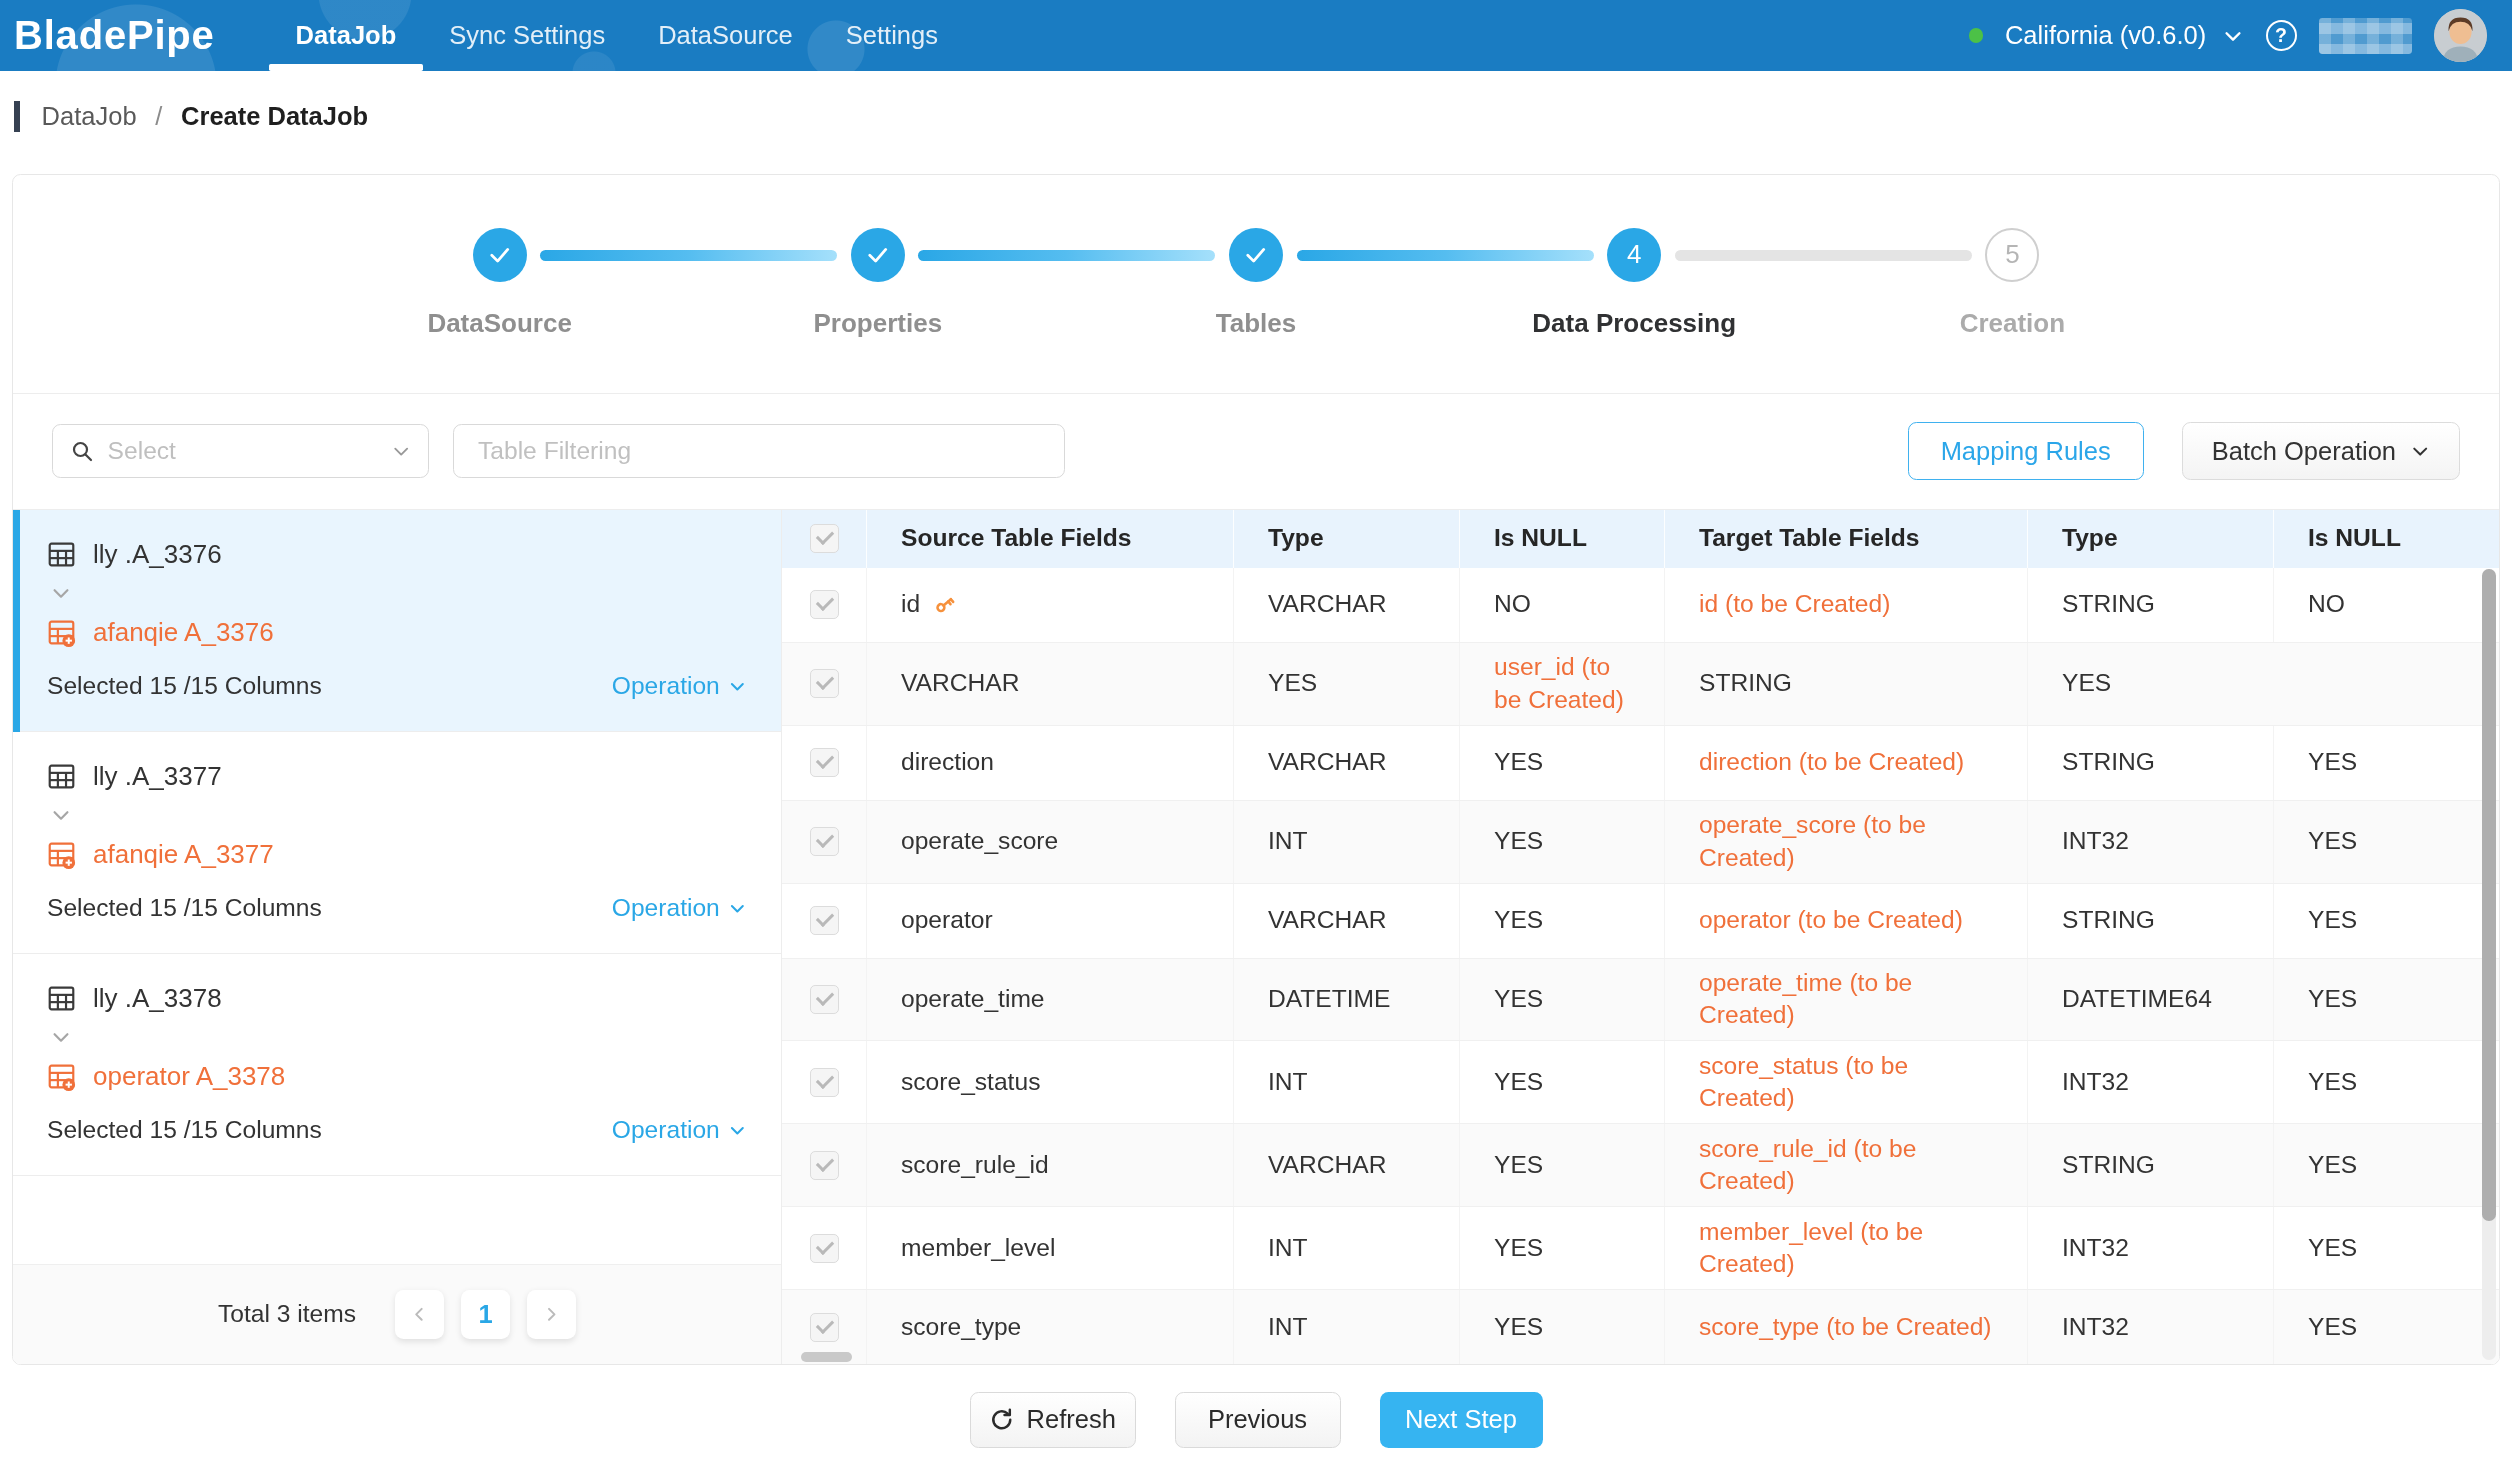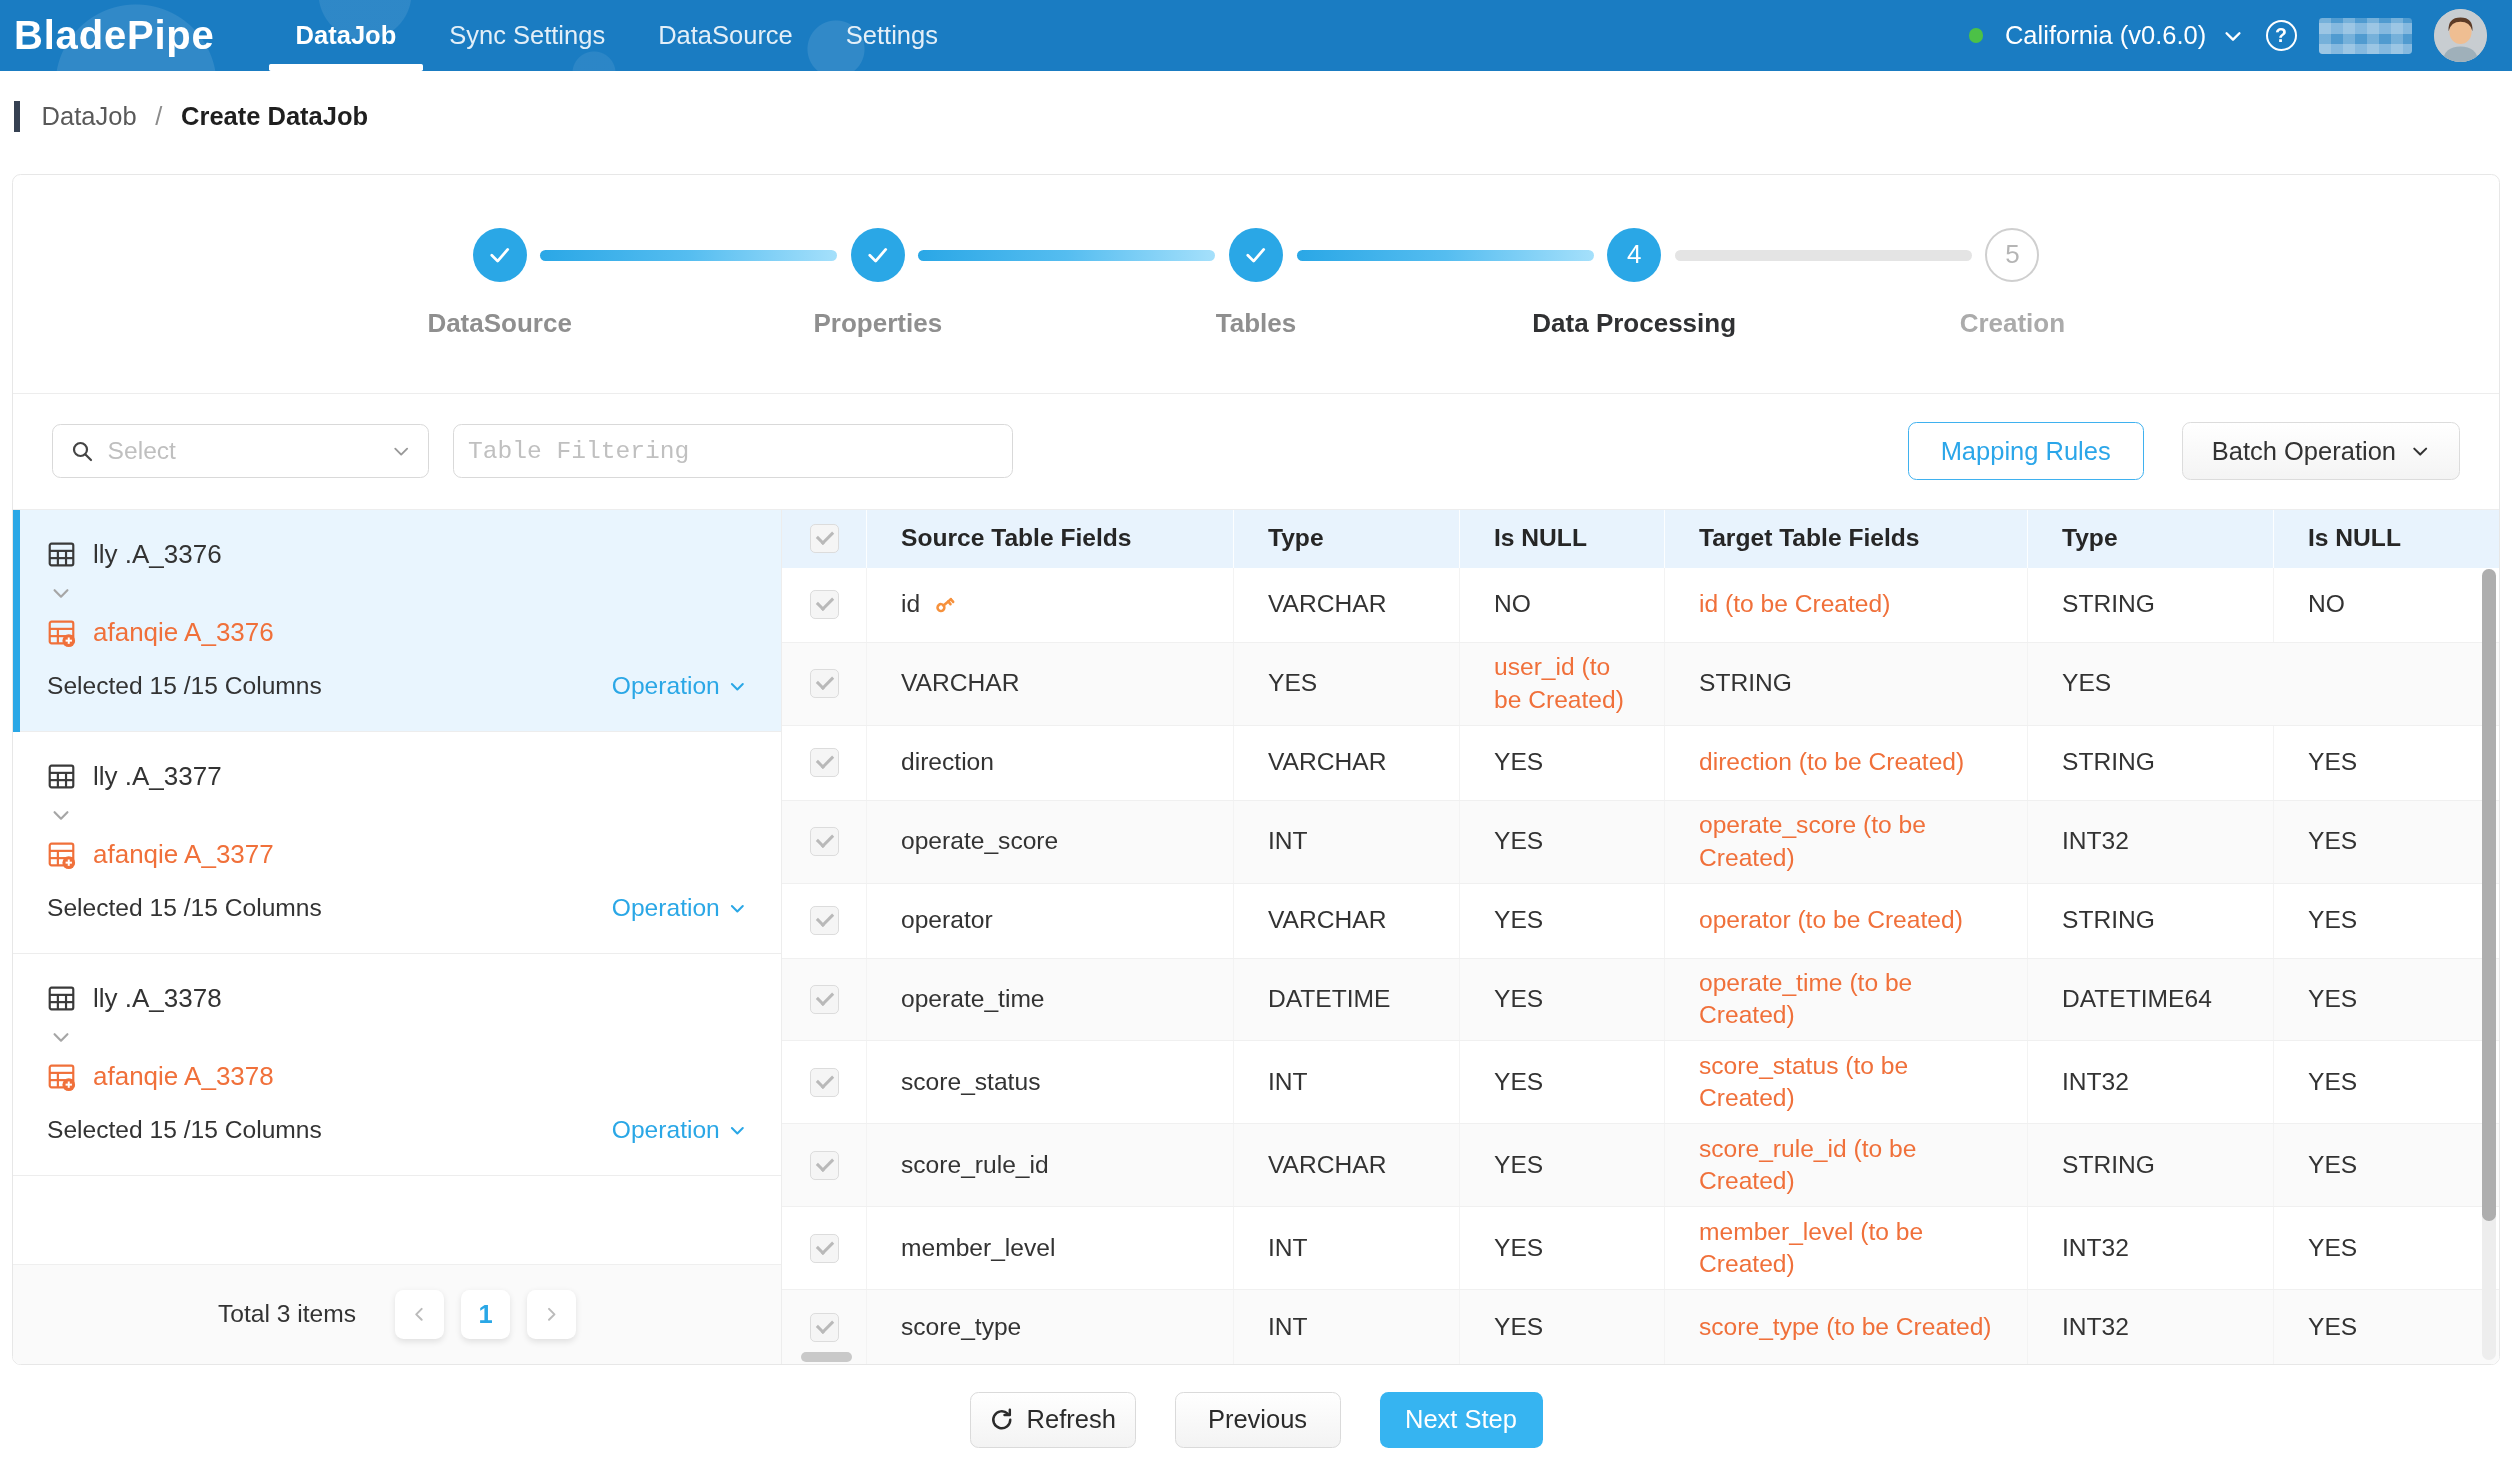--- a/index.html
+++ b/index.html
@@ -56,23 +56,23 @@
   .step.pending .step-label { color:#ababab; }
   .sbar { width:297px; height:11px; border-radius:6px; margin:22px 13.6px 0; flex:none; }
   .sbar.blue { background:linear-gradient(90deg,#2aa7e6 0%,#55bdf0 50%,#a5e0fb 100%); }
   .sbar.gray { background:#e4e4e4; }
 
   
   .toolbar { height:115px; display:flex; align-items:center; padding:0 39px; gap:24px; flex:none; }
   .select-box { width:377px; height:54px; border:1.7px solid #d9d9d9; border-radius:8.5px;
     display:flex; align-items:center; padding:0 17px; background:#fff; cursor:pointer; }
   .select-box .ph { flex:1; margin-left:13.6px; font-size:24.6px; color:#bfbfbf; }
-  .tfilter { width:560px; height:54px; border:1.7px solid #d9d9d9; border-radius:8.5px;
-    padding:0 14px; font-size:24.6px; color:#333; outline:none;
-    font-family:Liberation Mono, monospace; }
+  .tfilter { width:612px; height:54px; border:1.7px solid #d9d9d9; border-radius:8.5px;
+    padding:0 24px; font-size:24.6px; color:#333; outline:none;
+    font-family:Liberation Sans, sans-serif; }
   .tfilter::placeholder { color:#c0c0c0; }
   .toolbar-right { margin-left:auto; display:flex; gap:38px; }
   .btn { height:58px; border-radius:8.5px; font-size:25.5px; display:flex; align-items:center;
     justify-content:center; gap:13.6px; cursor:pointer; border:1.7px solid #dcdcdc;
     background:linear-gradient(#fff,#f4f4f4); color:#333; padding:0 29px;
     font-family:"Liberation Sans","DejaVu Sans",sans-serif; }
   .btn.outline-blue { border:1.7px solid #3fb1ef; color:#2ba6e9; background:#fff; padding:16px 32px; }
 
   
   .content { flex:1; display:flex; border-top:1.7px solid #ededed; overflow:hidden; }
@@ -351,21 +351,21 @@
             <div class="tgt-row">
               <svg width="29" height="29" viewBox="0 0 32 32">
                 <rect x="3" y="4" width="26" height="24" rx="2" fill="none" stroke="#f0703a" stroke-width="2.4"></rect>
                 <line x1="3" y1="12" x2="29" y2="12" stroke="#f0703a" stroke-width="2.4"></line>
                 <line x1="3" y1="20" x2="29" y2="20" stroke="#f0703a" stroke-width="2.4"></line>
                 <line x1="12" y1="12" x2="12" y2="28" stroke="#f0703a" stroke-width="2.4"></line>
                 <circle cx="24" cy="25" r="7" fill="#f0703a"></circle>
                 <line x1="24" y1="21.5" x2="24" y2="28.5" stroke="#fff" stroke-width="2.2"></line>
                 <line x1="20.5" y1="25" x2="27.5" y2="25" stroke="#fff" stroke-width="2.2"></line>
               </svg>
-              <span class="tgt-name">afanqie A_3378</span>
+              <span class="tgt-name">operator A_3378</span>
             </div>
             <div class="sel-row">
               <span class="sel-info">Selected 15 /15 Columns</span>
               <span class="op-link">
                 <span>Operation</span>
                 <svg width="18.7" height="18.7" viewBox="0 0 24 24">
                   <polyline points="5,9 12,16 19,9" fill="none" stroke="#2aa7e6" stroke-width="2.6" stroke-linecap="round" stroke-linejoin="round"></polyline>
                 </svg>
               </span>
             </div>

